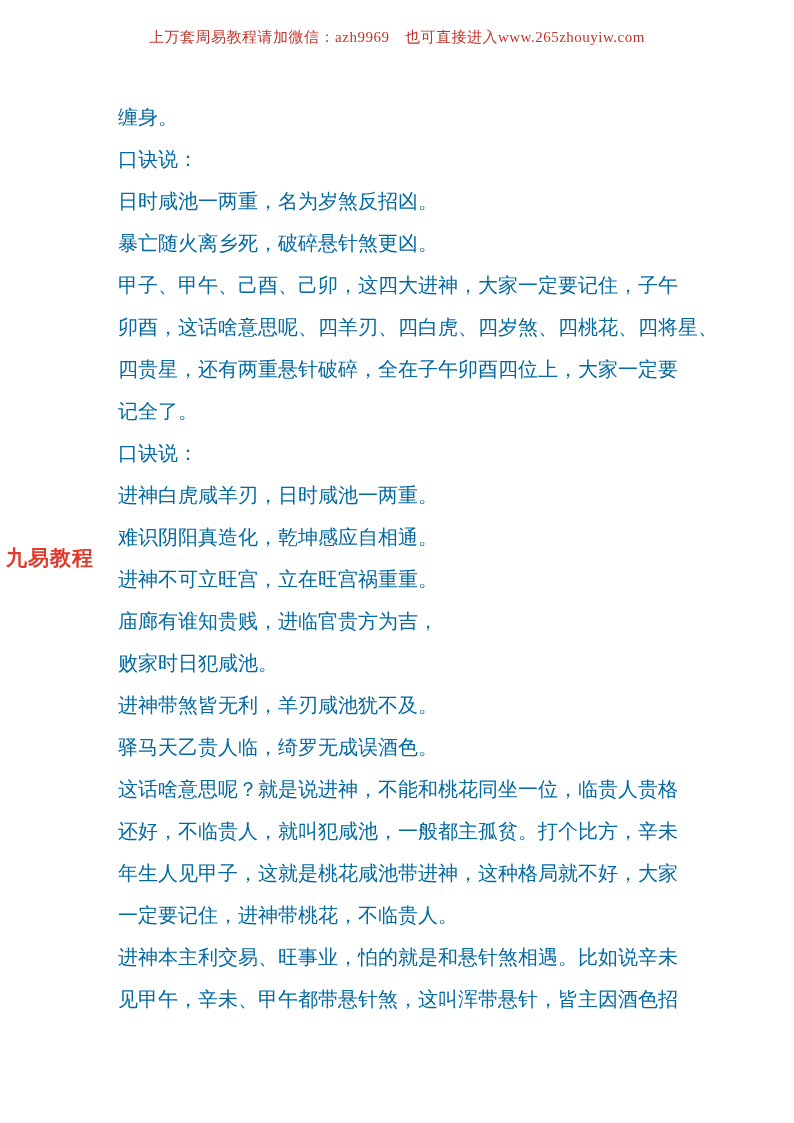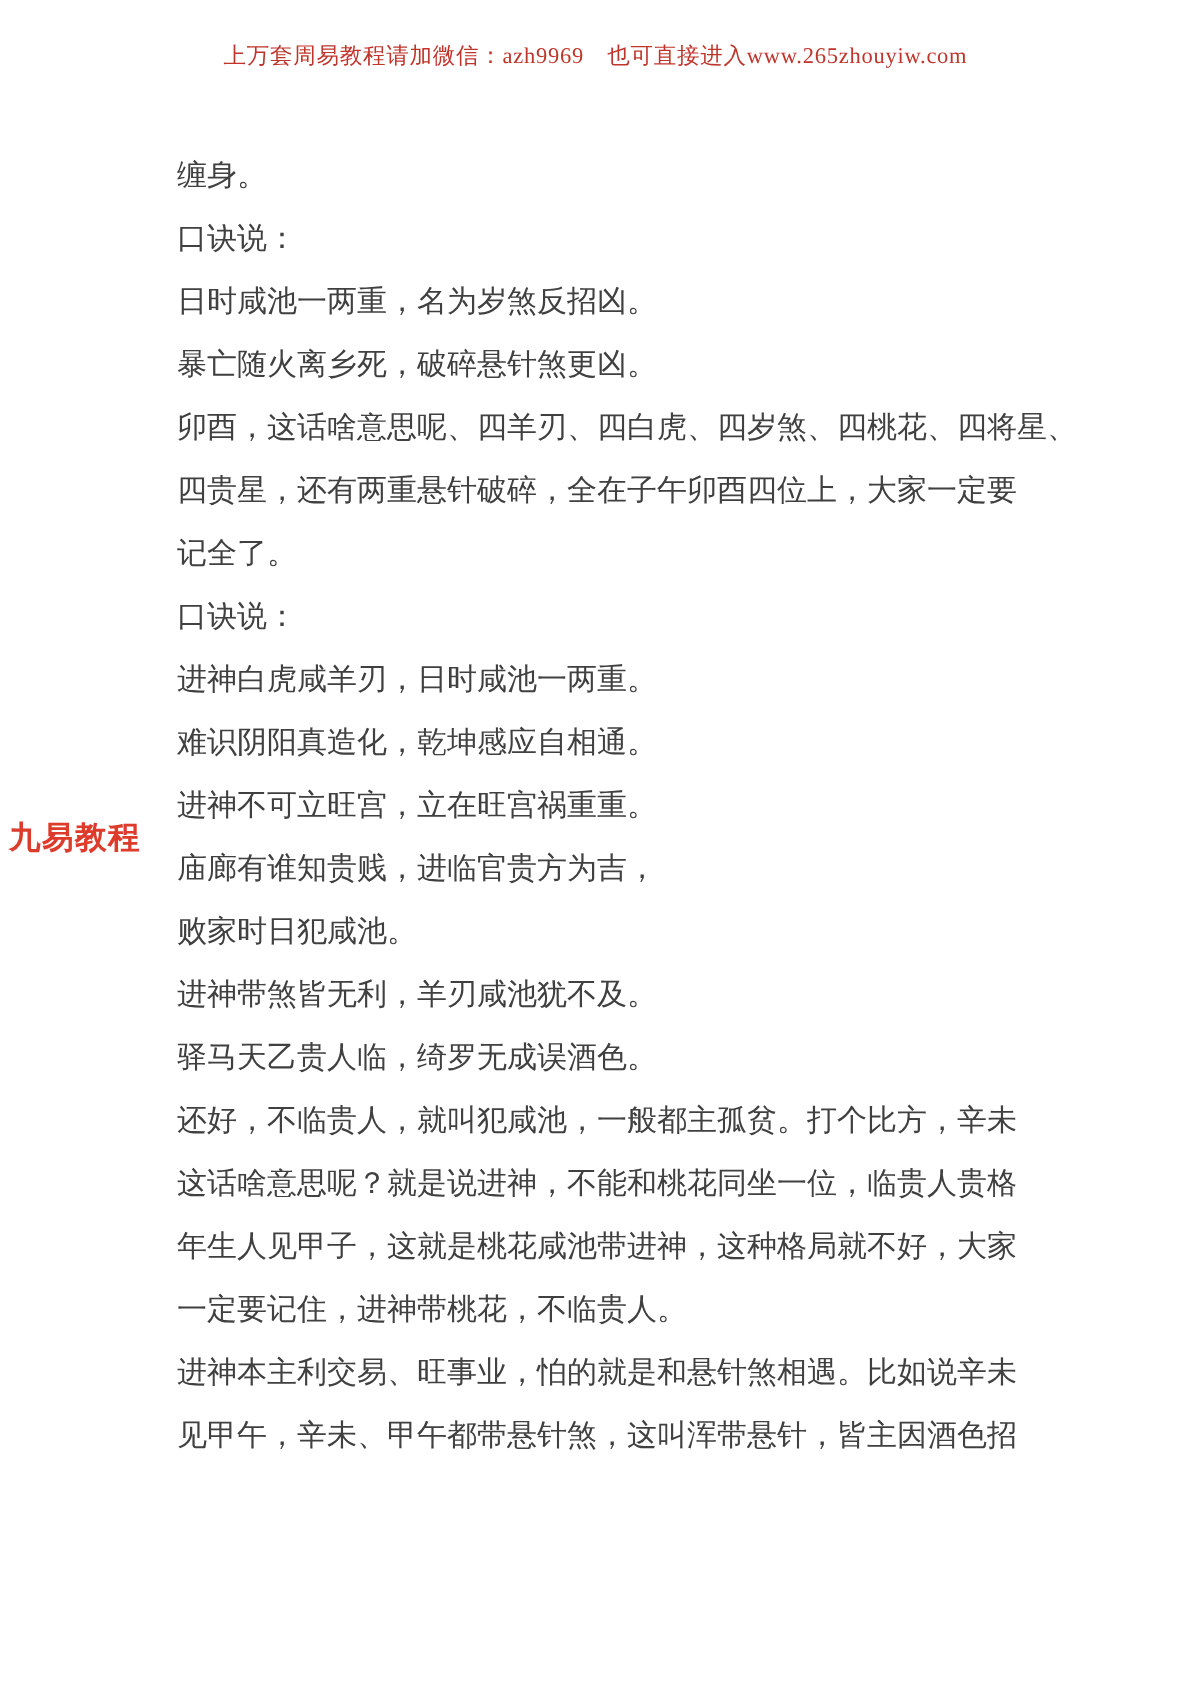--- a/index.html
+++ b/index.html
@@ -56,36 +56,37 @@
   }
 </style>
 </head>
 <body>
 
 <div class="page">
   <div class="page-header" style="color: rgb(191, 53, 44);">上万套周易教程请加微信：azh9969　也可直接进入www.265zhouyiw.com</div>
 
   <div class="watermark" style="color: rgb(221, 59, 43);">九易教程</div>
 
-  <div class="doc-body" style="color: #404040;">
+  <div class="doc-body" style="color: #0369a1;">
       <div class="line">缠身。</div>
       <div class="line">口诀说：</div>
       <div class="line">日时咸池一两重，名为岁煞反招凶。</div>
       <div class="line">暴亡随火离乡死，破碎悬针煞更凶。</div>
+      <div class="line fill">甲子、甲午、己酉、己卯，这四大进神，大家一定要记住，子午</div>
       <div class="line fill">卯酉，这话啥意思呢、四羊刃、四白虎、四岁煞、四桃花、四将星、</div>
       <div class="line fill">四贵星，还有两重悬针破碎，全在子午卯酉四位上，大家一定要</div>
       <div class="line">记全了。</div>
       <div class="line">口诀说：</div>
       <div class="line">进神白虎咸羊刃，日时咸池一两重。</div>
       <div class="line">难识阴阳真造化，乾坤感应自相通。</div>
       <div class="line">进神不可立旺宫，立在旺宫祸重重。</div>
       <div class="line">庙廊有谁知贵贱，进临官贵方为吉，</div>
       <div class="line">败家时日犯咸池。</div>
       <div class="line">进神带煞皆无利，羊刃咸池犹不及。</div>
       <div class="line">驿马天乙贵人临，绮罗无成误酒色。</div>
+      <div class="line fill">这话啥意思呢？就是说进神，不能和桃花同坐一位，临贵人贵格</div>
       <div class="line fill">还好，不临贵人，就叫犯咸池，一般都主孤贫。打个比方，辛未</div>
-      <div class="line fill">这话啥意思呢？就是说进神，不能和桃花同坐一位，临贵人贵格</div>
       <div class="line fill">年生人见甲子，这就是桃花咸池带进神，这种格局就不好，大家</div>
       <div class="line">一定要记住，进神带桃花，不临贵人。</div>
       <div class="line fill">进神本主利交易、旺事业，怕的就是和悬针煞相遇。比如说辛未</div>
       <div class="line fill">见甲午，辛未、甲午都带悬针煞，这叫浑带悬针，皆主因酒色招</div>
     </div>
 </div>
 
 </body></html>

